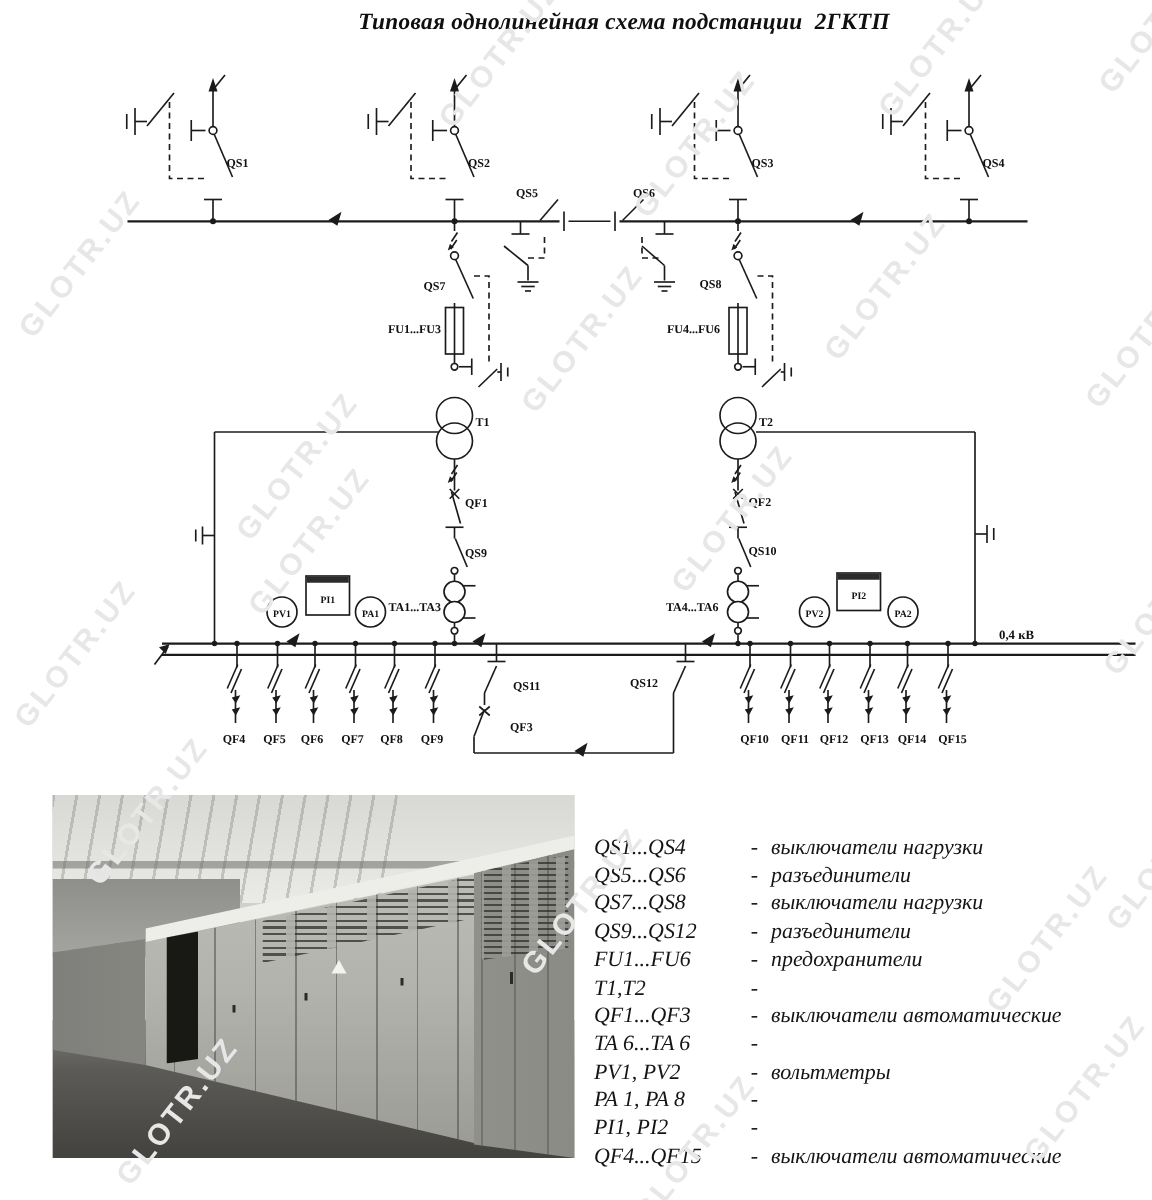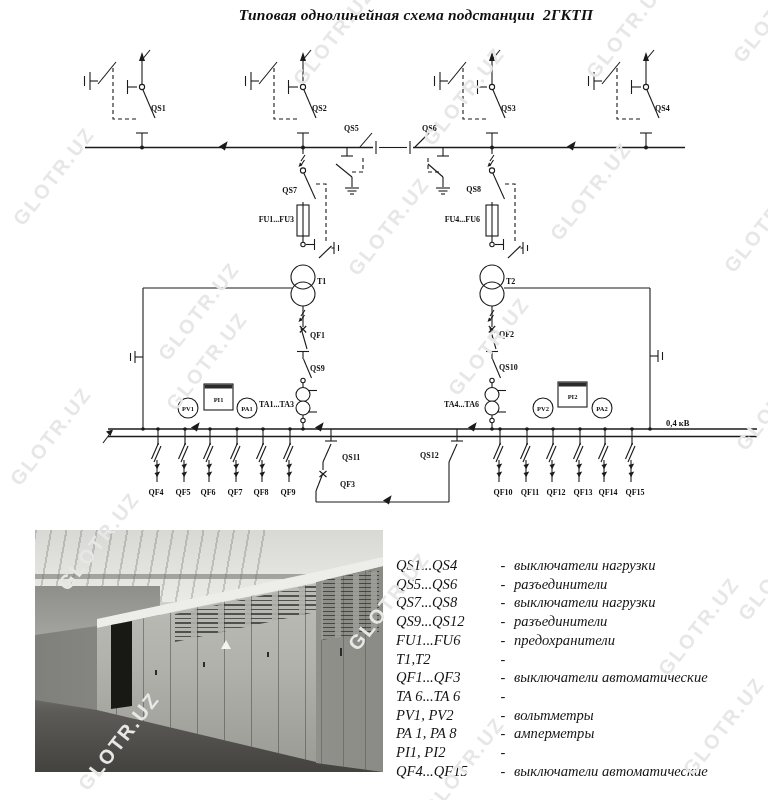--- a/index.html
+++ b/index.html
@@ -422,21 +422,20 @@
     <span class="lg-dash">-</span>
   </div>
   <div class="lg-row">
     <span class="lg-sym">PV1, PV2</span>
     <span class="lg-dash">-</span>
     <span class="lg-desc">вольтметры</span>
   </div>
   <div class="lg-row">
     <span class="lg-sym">PA 1, PA 8</span>
     <span class="lg-dash">-</span>
-    <span class="lg-desc">амперметры</span>
   </div>
   <div class="lg-row">
     <span class="lg-sym">PI1, PI2</span>
     <span class="lg-dash">-</span>
   </div>
   <div class="lg-row">
     <span class="lg-sym">QF4...QF15</span>
     <span class="lg-dash">-</span>
     <span class="lg-desc">выключатели автоматические</span>
   </div>

